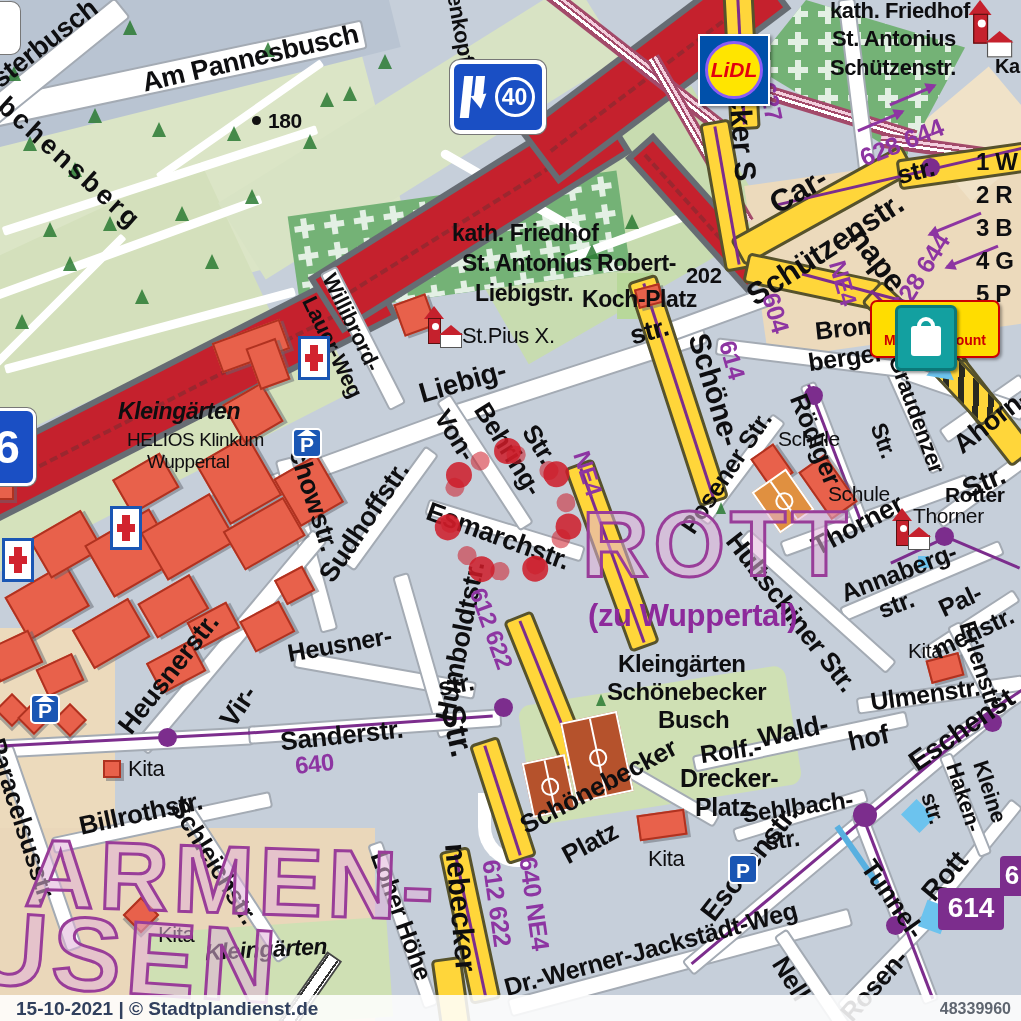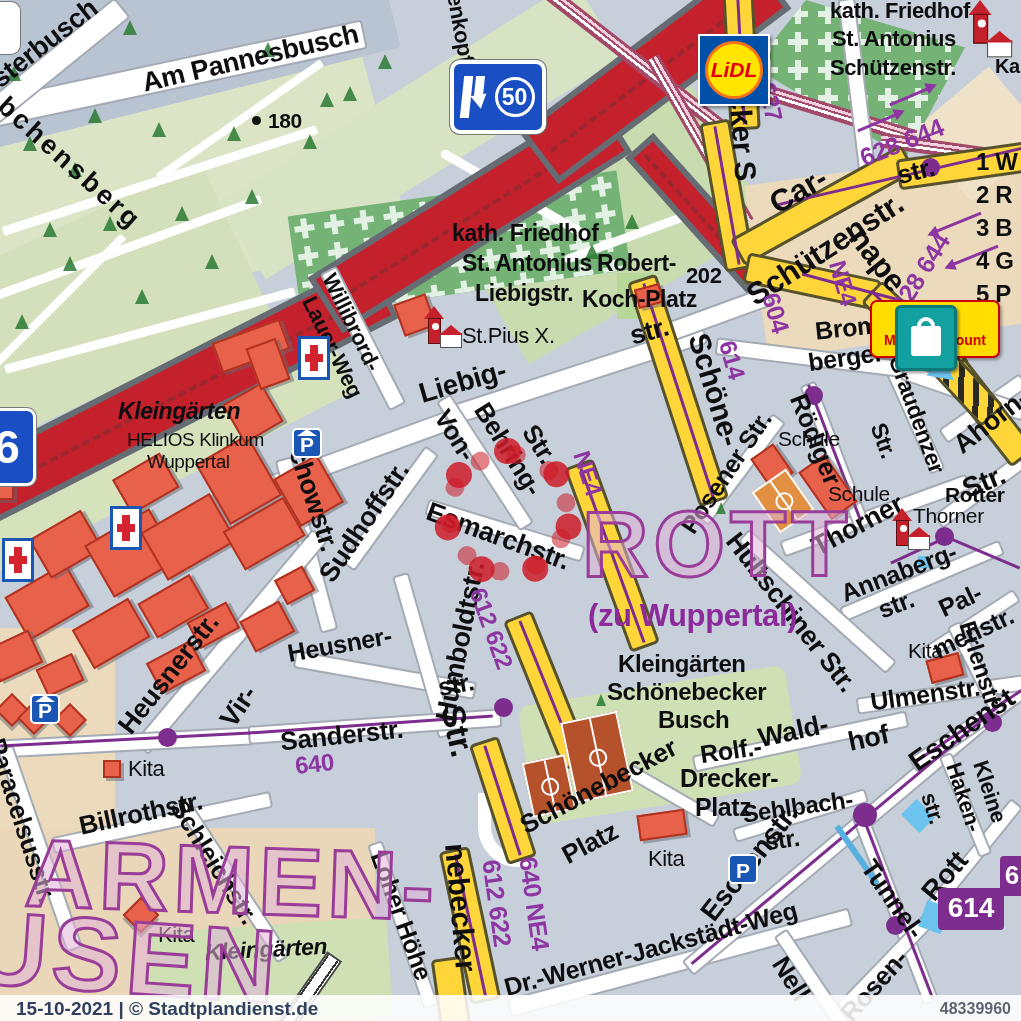--- a/index.html
+++ b/index.html
@@ -40,21 +40,21 @@
   .court:after{content:"";position:absolute;left:50%;top:50%;width:14px;height:14px;margin:-8px 0 0 -8px;border:2px solid #fff;border-radius:50%;}
   .court:before{content:"";position:absolute;left:50%;top:0;bottom:0;border-left:2px solid #fff;}
   .MARK{position:absolute;border-radius:50%;}
   .crossesrect{position:absolute;}
   .sign35{position:absolute;background:#1a4fc4;border:4px solid #fff;border-radius:10px;box-shadow:0 0 0 1px #777;display:flex;align-items:center;justify-content:center;gap:7px;}
   .sign35 .circ{width:40px;height:40px;border:3px solid #fff;border-radius:50%;color:#fff;font-weight:700;
     font-size:23px;line-height:35px;text-align:center;}
   .wbarmen{position:absolute;background:#fff;border:3px solid #2244bb;color:#2244bb;font-weight:800;
     font-size:27px;padding:2px 10px 4px;line-height:1.1;}
   .lidl{position:absolute;width:72px;height:72px;background:#0050aa;border:2px solid #fff;display:flex;align-items:center;justify-content:center;box-shadow:2px 2px 3px rgba(0,0,0,.4);}
-  .lidl .c{width:58px;height:58px;background:#ffe500;border:3px solid #f97316;border-radius:50%;
+  .lidl .c{width:58px;height:58px;background:#ffe500;border:3px solid #8b5cf6;border-radius:50%;
     color:#e3000f;font-weight:800;font-style:italic;font-size:21px;text-align:center;line-height:52px;}
   .penny{position:absolute;width:130px;height:58px;background:#ffdd00;border:2px solid #cc0000;border-radius:7px;
     color:#cc0000;text-align:center;font-weight:800;overflow:hidden;box-shadow:2px 2px 3px rgba(0,0,0,.35);}
   .bagbox{position:absolute;width:62px;height:66px;background:#13a0a0;border:3px solid #0c7878;border-radius:6px;box-shadow:2px 2px 3px rgba(0,0,0,.4);}
   .bagbox .hd{position:absolute;left:50%;top:9px;width:18px;height:14px;margin-left:-9px;border:4px solid #fff;border-bottom:none;border-radius:9px 9px 0 0;}
   .bagbox .bd2{position:absolute;left:50%;top:18px;width:30px;height:30px;margin-left:-15px;background:#fff;border-radius:3px;}
   .badge{position:absolute;background:#7c2d8d;color:#fff;font-weight:800;text-align:center;border-radius:4px;}
   .abadge{position:absolute;background:#1a4fc4;border:3px solid #fff;border-radius:9px;box-shadow:0 0 0 1px #777;
     color:#fff;font-weight:800;text-align:center;}
   .footer{position:absolute;left:0;right:0;bottom:0;height:26px;background:rgba(255,255,255,.87);z-index:60;}
@@ -403,21 +403,21 @@
     <div class="L" style="position:static;display:block;font-size:24px;margin-bottom:9px;">4 G</div>
     <div class="L" style="position:static;display:block;font-size:24px;">5 P</div>
   </div>
 
   <div class="sign35" style="left:450px;top:60px;width:96px;height:74px;">
     <div style="position:relative;width:26px;height:42px;">
       <div style="position:absolute;left:0;top:0;width:9px;height:42px;background:#fff;transform:skewX(-6deg);"></div>
       <div style="position:absolute;left:13px;top:0;width:9px;height:20px;background:#fff;transform:skewX(-6deg);"></div>
       <div style="position:absolute;left:12px;top:14px;width:0;height:0;border-top:8px solid transparent;border-bottom:8px solid transparent;border-left:14px solid #fff;transform:rotate(-40deg);"></div>
     </div>
-    <div class="circ">50</div>
+    <div class="circ">40</div>
   </div>
   <div class="abadge" style="left:-22px;top:408px;width:58px;height:78px;font-size:46px;line-height:72px;">6</div>
   <div class="abadge" style="left:-14px;top:2px;width:34px;height:52px;background:#fff;"></div>
 
   <div class="lidl" style="left:698px;top:34px;">
     <div class="c">LiDL</div>
   </div>
 
   <div class="penny" style="left:870px;top:300px;">
     <div style="font-size:28px;font-style:italic;line-height:30px;">M</div>

